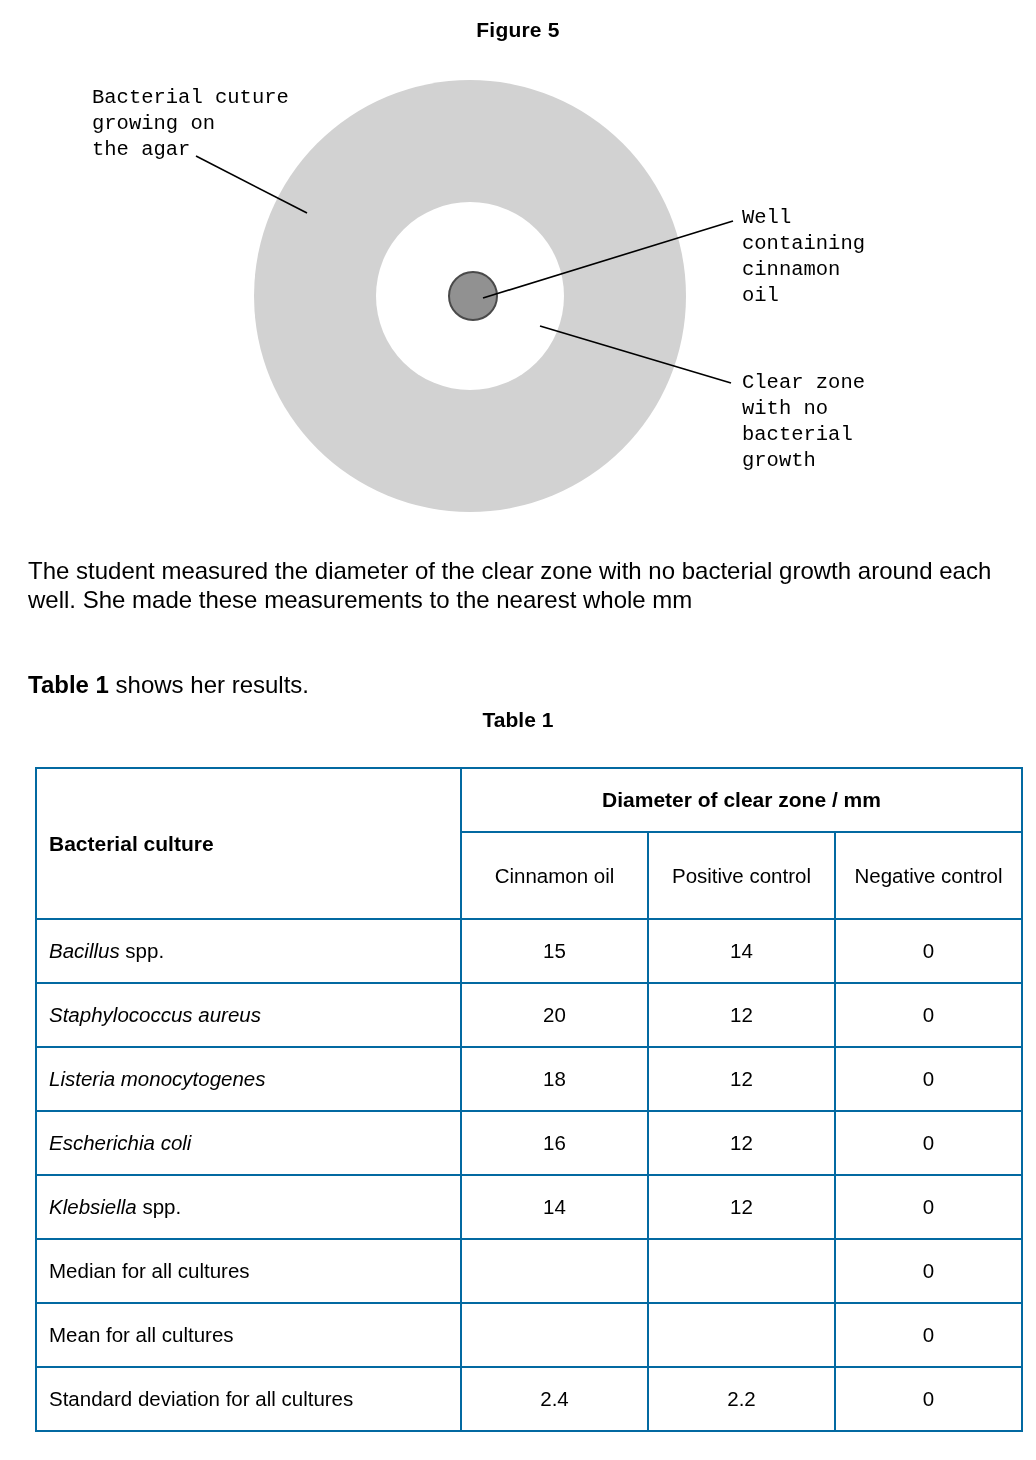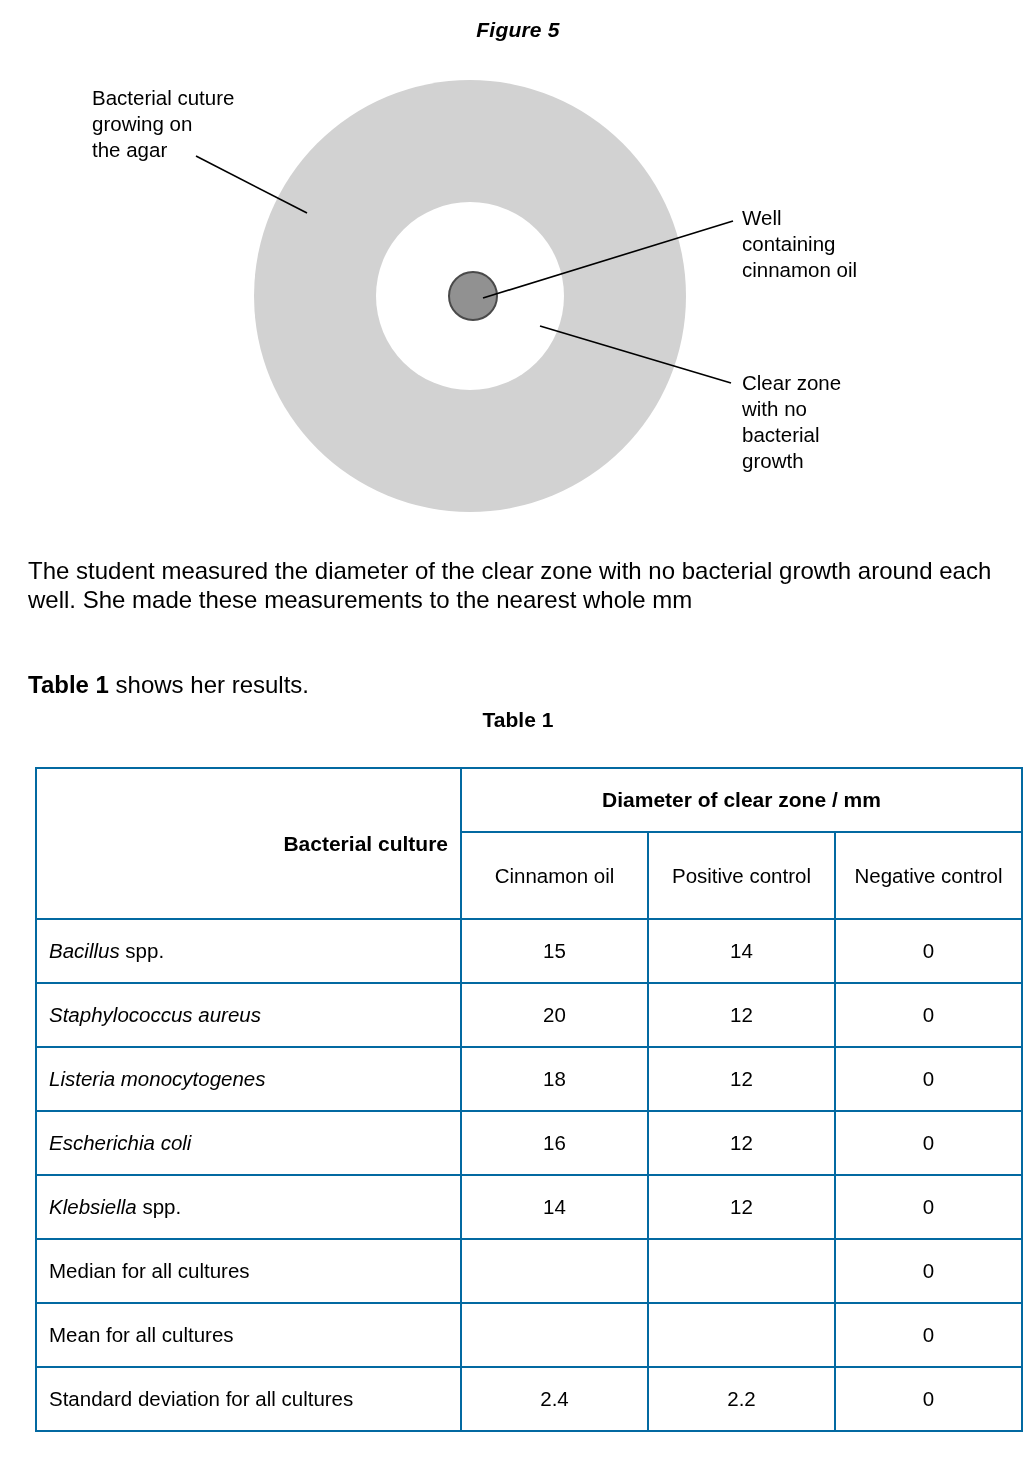--- a/index.html
+++ b/index.html
@@ -19,30 +19,30 @@
   
   .figure-title {
     position: absolute;
     top: 18px;
     left: 0;
     width: 1036px;
     text-align: center;
     font-size: 21px;
     font-weight: bold;
     letter-spacing: 0.2px;
-    font-style: italic;
   }
 
   
   .diagram {
     position: absolute;
     top: 60px;
     left: 0;
     width: 872px;
     height: 470px;
+    font-family: Liberation Mono, monospace;
   }
   .diagram svg { display: block; }
 
   .diagram-label {
     position: absolute;
     font-size: 20.5px;
     line-height: 26px;
     color: #000;
     white-space: pre-line;
   }
@@ -104,21 +104,21 @@
   .col-pos   { width: 187px; }
   .col-neg   { width: 187px; }
 
   .th-group {
     text-align: center;
     font-weight: bold;
     height: 62px;
     font-size: 21px;
   }
   .th-rowhead {
-    text-align: right;
+    text-align: left;
     font-weight: bold;
     font-size: 21px;
   }
   .th-sub {
     text-align: center;
     font-weight: normal;
     height: 85px;
     line-height: 27px;
     font-size: 20.5px;
   }

